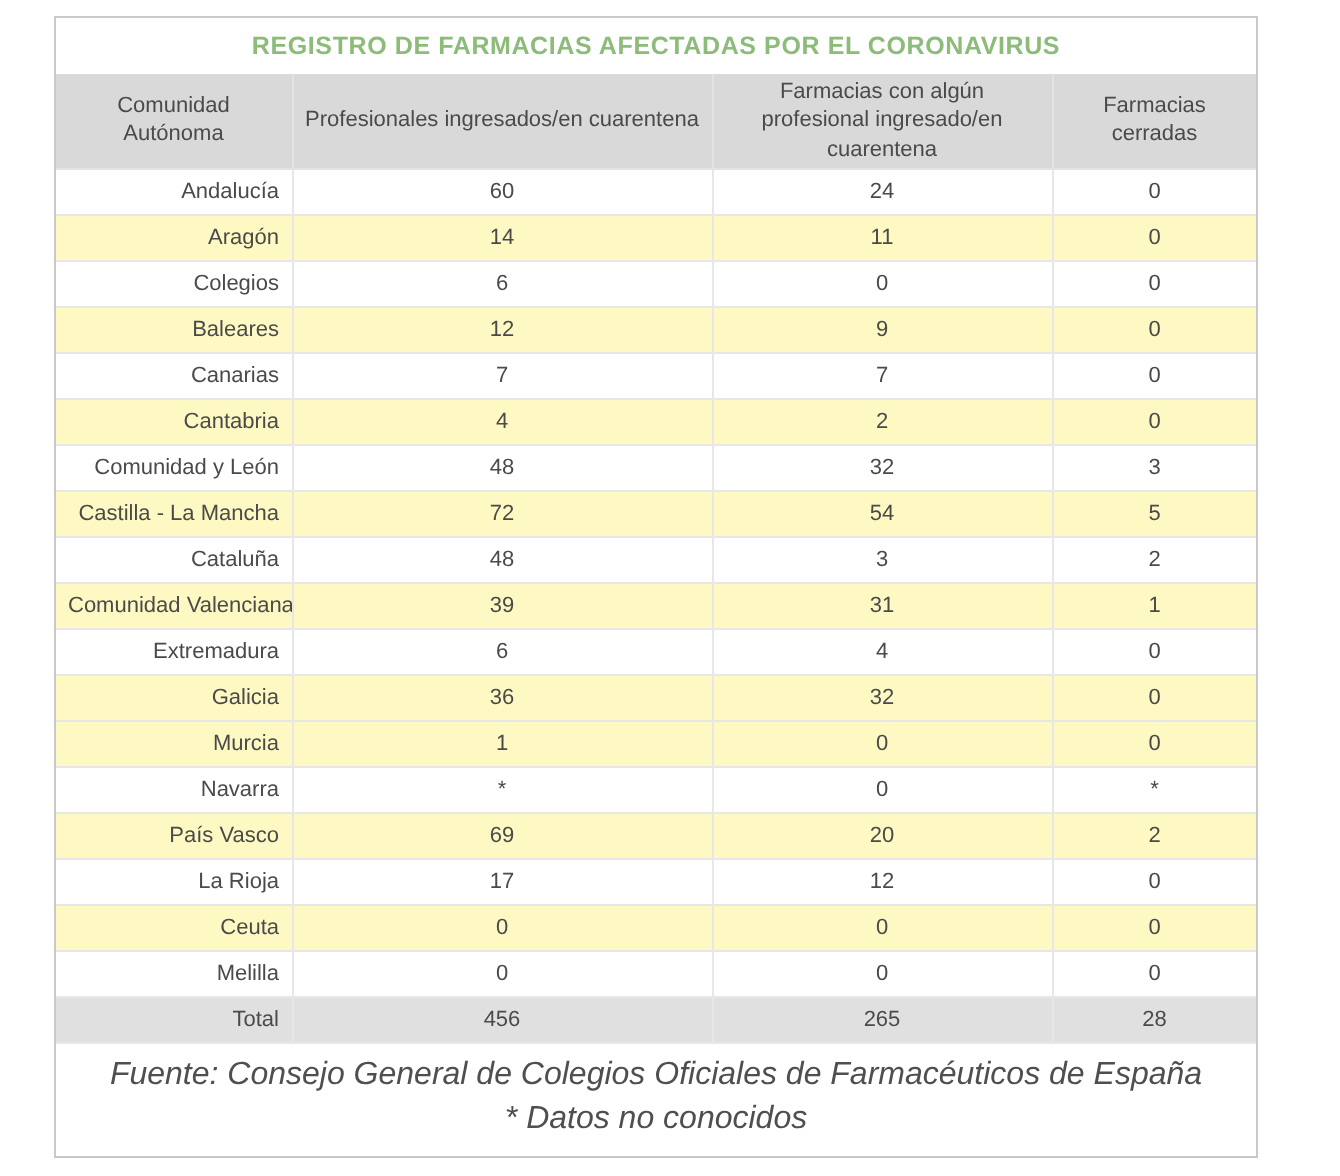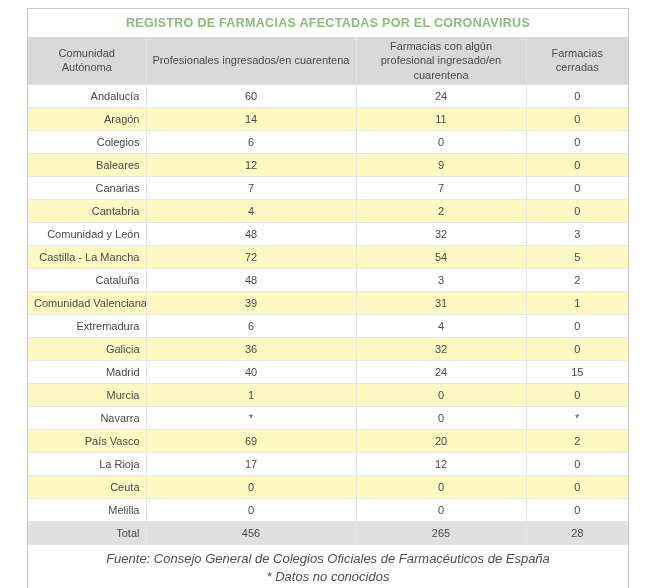--- a/index.html
+++ b/index.html
@@ -62,21 +62,21 @@
   }
   table.data-table td:first-child { border-left: none; text-align: right; }
   table.data-table td:last-child { border-right: none; }
   tr.odd  { background: #ffffff; }
   tr.even { background: #fef9c3; }
   tr.total { background: #e0e0e0; }
   .footer-note {
     padding: 5px 10px 6px;
     text-align: center;
     font-style: italic;
-    font-size: 13px;
+    font-size: 16px;
     color: #4f4f4f;
     line-height: 1.4;
     background: #ffffff;
   }
 </style>
 </head>
 <body>
 
 <div class="table-card">
   <div class="title-bar">REGISTRO DE FARMACIAS AFECTADAS POR EL CORONAVIRUS</div>
@@ -161,26 +161,20 @@
           <td>6</td>
           <td>4</td>
           <td>0</td>
         </tr>
         <tr class="even">
           <td>Galicia</td>
           <td>36</td>
           <td>32</td>
           <td>0</td>
         </tr>
-        <tr class="odd">
-          <td>Madrid</td>
-          <td>40</td>
-          <td>24</td>
-          <td>15</td>
-        </tr>
         <tr class="even">
           <td>Murcia</td>
           <td>1</td>
           <td>0</td>
           <td>0</td>
         </tr>
         <tr class="odd">
           <td>Navarra</td>
           <td>*</td>
           <td>0</td>

